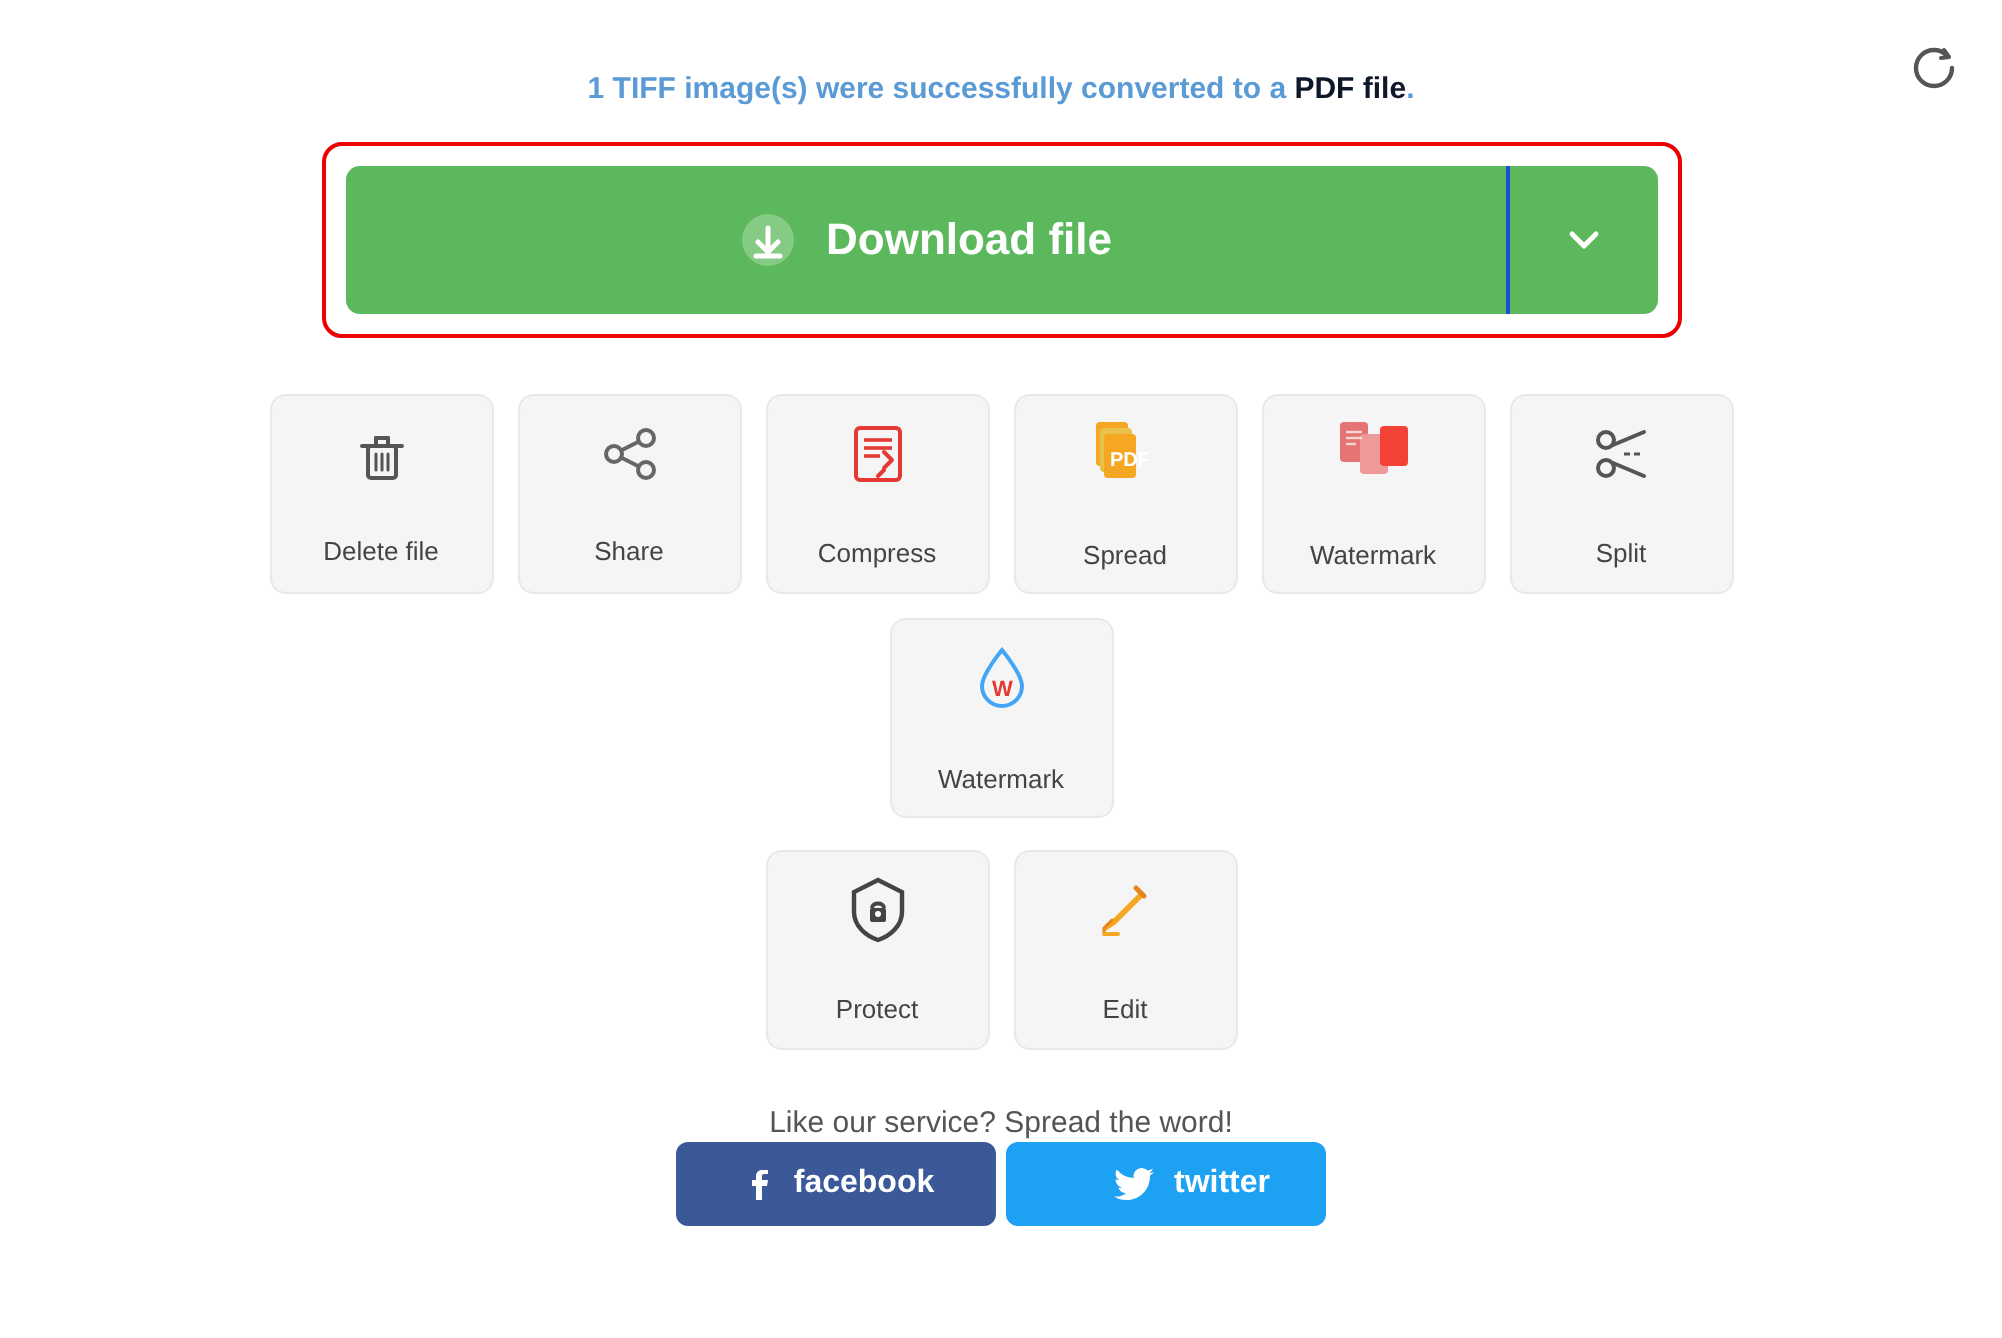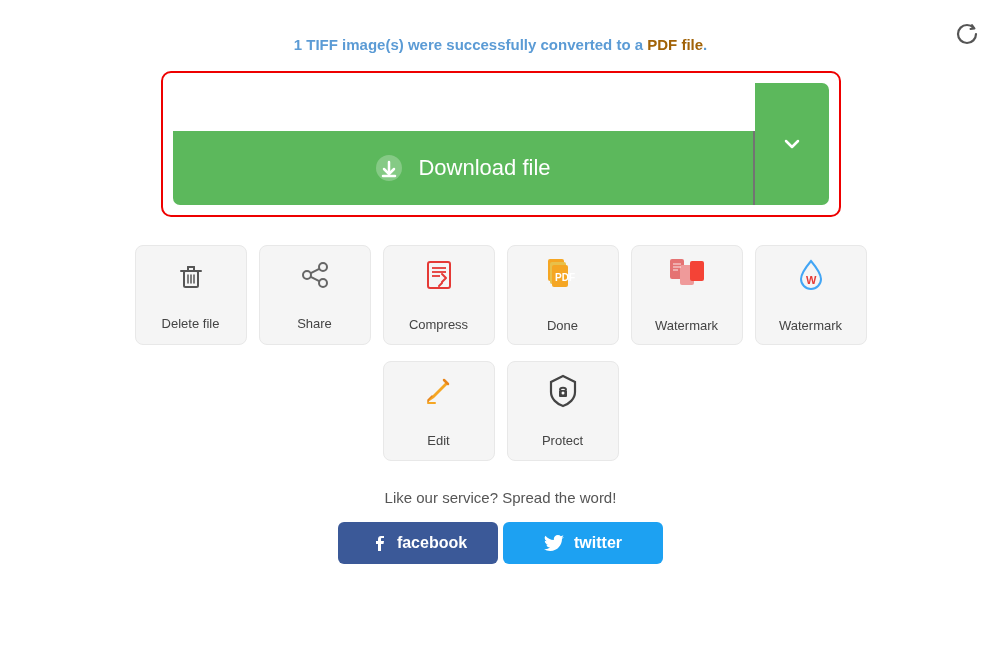--- a/index.html
+++ b/index.html
@@ -66,29 +66,28 @@
       border-radius: 7px;
       overflow: hidden;
     }
 
     .download-main-btn {
       flex: 1;
       background: #5cb85c;
       color: #fff;
       border: none;
       font-size: 22px;
-      font-weight: normal;
+      font-weight: bold;
       padding: 22px 30px;
       cursor: pointer;
       display: flex;
       align-items: center;
       justify-content: center;
       gap: 14px;
-      border-right: 2px solid #737373;
-      margin-top: 48px;
+      border-right: 2px solid #1d4ed8;
     }
 
     .download-arrow-btn {
       background: #5cb85c;
       color: #fff;
       border: none;
       font-size: 22px;
       font-weight: bold;
       padding: 22px 26px;
       cursor: pointer;
@@ -142,21 +141,21 @@
 
     .second-row {
       display: flex;
       justify-content: center;
       gap: 12px;
       margin-bottom: 28px;
     }
 
     .spread-section {
       text-align: center;
-      margin-bottom: 16px;
+      margin-bottom: 1px;
     }
 
     .spread-text {
       font-size: 15px;
       color: #555;
     }
 
     .social-row {
       display: flex;
       gap: 5px;
@@ -172,35 +171,35 @@
       cursor: pointer;
       display: flex;
       align-items: center;
       gap: 10px;
       color: #fff;
       min-width: 160px;
       justify-content: center;
     }
 
     .facebook-btn { background: #3b5998; }
-    .twitter-btn { background: #1da1f2; }
+    .twitter-btn { background: #1da1f2; justify-content: flex-end; }
   </style>
 </head>
 <body>
 
 <button class="refresh-btn" title="">
   <svg width="28" height="28" viewBox="0 0 28 28" fill="none" xmlns="http://www.w3.org/2000/svg">
     <path d="M23 14c0 4.97-4.03 9-9 9s-9-4.03-9-9 4.03-9 9-9c2.5 0 4.76 1.02 6.4 2.66" stroke="#555" stroke-width="2.2" stroke-linecap="round" fill="none"></path>
     <polyline points="19,5 21.5,8.5 17.5,9" stroke="#555" stroke-width="2" stroke-linecap="round" stroke-linejoin="round" fill="none"></polyline>
   </svg>
 </button>
 
 <div class="done-section">
   <div class="done-subtitle">
-    <span>1 TIFF image(s) were successfully converted to a </span><span style="color:#a16207;">PDF file</span><span>.</span>
+    <span>1 TIFF image(s) were successfully converted to a </span><span style="color:#0f172a;">PDF file</span><span>.</span>
   </div>
 </div>
 
 <div class="download-wrapper">
   <div class="download-row">
     <button class="download-main-btn">
 
       <svg width="30" height="30" viewBox="0 0 30 30" fill="none" xmlns="http://www.w3.org/2000/svg">
         <circle cx="15" cy="15" r="13" fill="rgba(255,255,255,0.25)"></circle>
         <path d="M10 16l5 5 5-5" stroke="white" stroke-width="2.5" stroke-linecap="round" stroke-linejoin="round" fill="none"></path>
@@ -264,74 +263,87 @@
 
   <div class="tool-card">
     <span class="tool-icon">
       <svg width="36" height="36" viewBox="0 0 36 36">
         <rect x="3" y="2" width="16" height="22" rx="2" fill="#f5a623"></rect>
         <rect x="5" y="5" width="16" height="22" rx="2" fill="#e8c04a"></rect>
         <rect x="7" y="8" width="16" height="22" rx="2" fill="#f5a623"></rect>
         <text x="10" y="24" font-size="10" fill="white" font-weight="bold">PDF</text>
       </svg>
     </span>
-    <span class="tool-label">Done</span>
+    <span class="tool-label">Spread</span>
   </div>
 
   <div class="tool-card">
     <span class="tool-icon">
       <svg width="38" height="36" viewBox="0 0 38 36">
         <rect x="2" y="2" width="14" height="20" rx="2" fill="#e57373"></rect>
         <rect x="12" y="8" width="14" height="20" rx="2" fill="#ef9a9a"></rect>
         <rect x="22" y="4" width="14" height="20" rx="2" fill="#f44336"></rect>
         <line x1="5" y1="7" x2="13" y2="7" stroke="white" stroke-width="1.2" opacity="0.7"></line>
         <line x1="5" y1="10" x2="13" y2="10" stroke="white" stroke-width="1.2" opacity="0.7"></line>
         <line x1="5" y1="13" x2="10" y2="13" stroke="white" stroke-width="1.2" opacity="0.7"></line>
       </svg>
     </span>
     <span class="tool-label">Watermark</span>
   </div>
 
+  <div class="tool-card">
+    <span class="tool-icon icon-split">
+      <svg width="34" height="34" viewBox="0 0 34 34" fill="none">
+
+        <circle cx="9" cy="10" r="4" fill="none" stroke="#555" stroke-width="2"></circle>
+        <circle cx="9" cy="24" r="4" fill="none" stroke="#555" stroke-width="2"></circle>
+        <line x1="12.5" y1="12.5" x2="28" y2="6" stroke="#555" stroke-width="2" stroke-linecap="round"></line>
+        <line x1="12.5" y1="21.5" x2="28" y2="28" stroke="#555" stroke-width="2" stroke-linecap="round"></line>
+        <line x1="18" y1="17" x2="28" y2="17" stroke="#555" stroke-width="1.5" stroke-dasharray="3,2"></line>
+      </svg>
+    </span>
+    <span class="tool-label">Split</span>
+  </div>
 
   <div class="tool-card">
     <span class="tool-icon icon-watermark">
       <svg width="36" height="36" viewBox="0 0 36 36">
 
         <path d="M18 4 C18 4 8 16 8 22 a10 10 0 0 0 20 0 C28 16 18 4 18 4Z" fill="none" stroke="#42a5f5" stroke-width="2"></path>
         <text x="13" y="27" font-size="11" fill="#e53935" font-weight="bold">W</text>
       </svg>
     </span>
     <span class="tool-label">Watermark</span>
   </div>
 </div>
 
 <div class="second-row">
+
+  <div class="tool-card">
+    <span class="tool-icon icon-protect">
+      <svg width="32" height="34" viewBox="0 0 32 34" fill="none">
+        <path d="M16 2 L28 8 L28 18 C28 25 22 30 16 32 C10 30 4 25 4 18 L4 8 Z" fill="none" stroke="#444" stroke-width="2.2"></path>
+        <rect x="12" y="16" width="8" height="7" rx="1" fill="#444"></rect>
+        <path d="M13 16 C13 13 19 13 19 16" fill="none" stroke="#444" stroke-width="2"></path>
+        <circle cx="16" cy="19" r="1.5" fill="white"></circle>
+      </svg>
+    </span>
+    <span class="tool-label">Protect</span>
+  </div>
 
   <div class="tool-card">
     <span class="tool-icon icon-edit">
       <svg width="34" height="34" viewBox="0 0 34 34" fill="none">
         <path d="M6 26L10 22L24 8L26 10L12 24L6 28Z" fill="#f5a623"></path>
         <path d="M22 6L26 10" stroke="#e8851a" stroke-width="2.5" stroke-linecap="round"></path>
         <path d="M6 28L6 26L10 22" stroke="#e8851a" stroke-width="1.5" stroke-linecap="round"></path>
         <line x1="6" y1="29" x2="13" y2="29" stroke="#f5a623" stroke-width="2" stroke-linecap="round"></line>
       </svg>
     </span>
     <span class="tool-label">Edit</span>
-  </div>
-
-  <div class="tool-card">
-    <span class="tool-icon icon-protect">
-      <svg width="32" height="34" viewBox="0 0 32 34" fill="none">
-        <path d="M16 2 L28 8 L28 18 C28 25 22 30 16 32 C10 30 4 25 4 18 L4 8 Z" fill="none" stroke="#444" stroke-width="2.2"></path>
-        <rect x="12" y="16" width="8" height="7" rx="1" fill="#444"></rect>
-        <path d="M13 16 C13 13 19 13 19 16" fill="none" stroke="#444" stroke-width="2"></path>
-        <circle cx="16" cy="19" r="1.5" fill="white"></circle>
-      </svg>
-    </span>
-    <span class="tool-label">Protect</span>
   </div>
 </div>
 
 <div class="spread-section">
   <p class="spread-text">Like our service? Spread the word!</p>
 </div>
 
 <div class="social-row">
   <button class="social-btn facebook-btn">
     <svg width="18" height="18" viewBox="0 0 18 18" fill="white">

